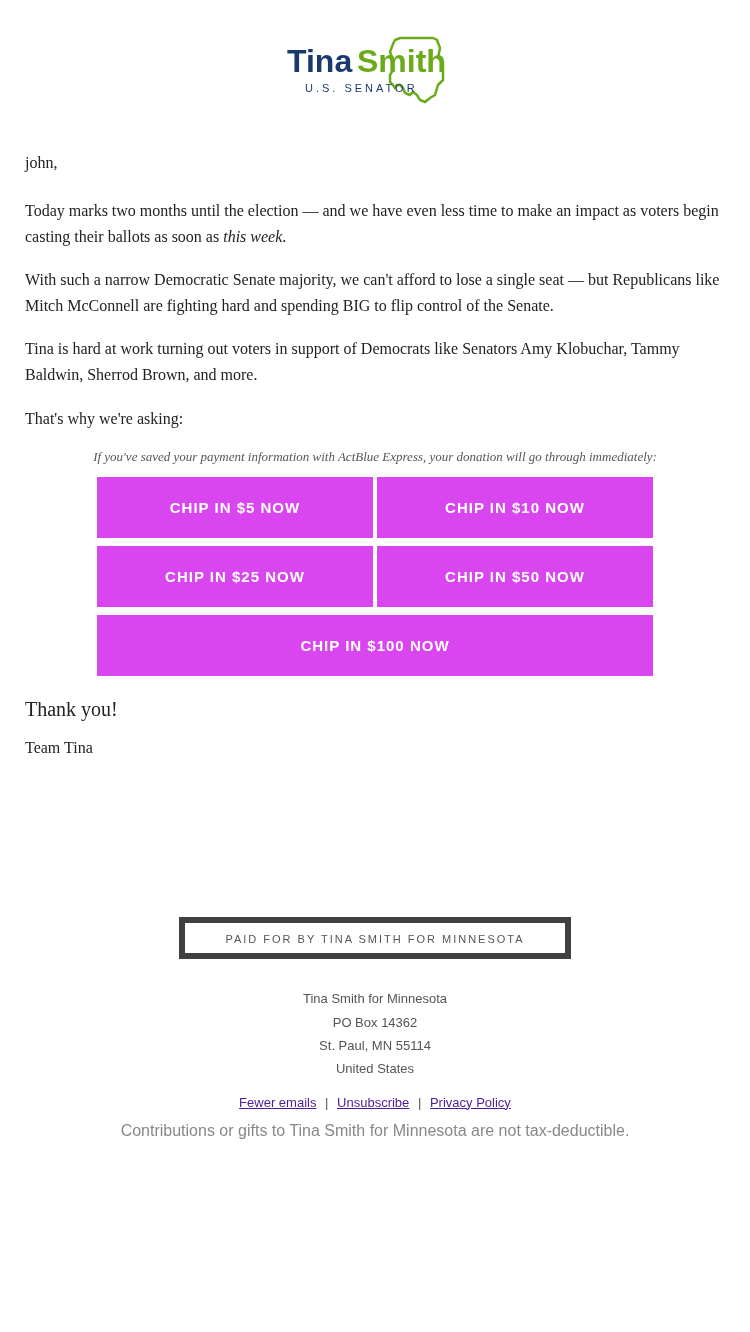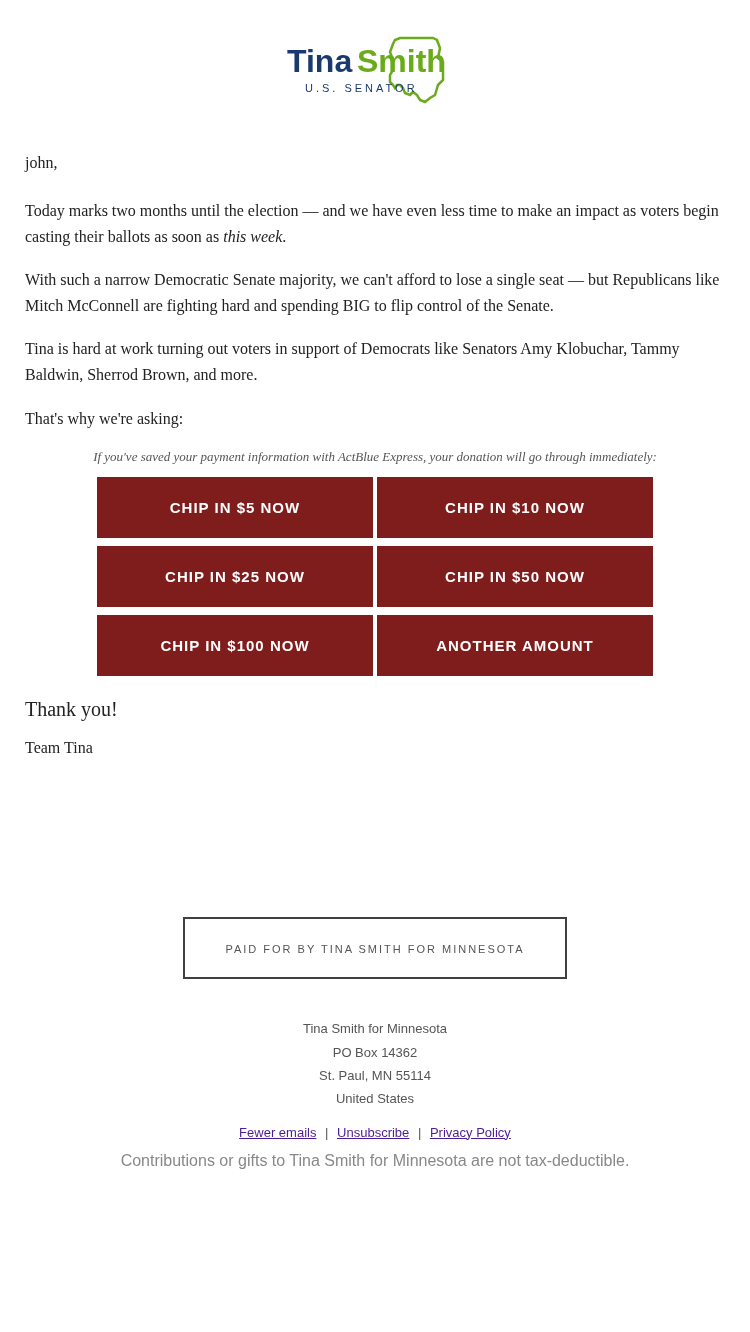--- a/index.html
+++ b/index.html
@@ -55,21 +55,21 @@
     .donation-grid {
       width: 560px;
       margin: 0 auto 20px auto;
     }
     .donation-row {
       display: flex;
       margin-bottom: 4px;
     }
     .donation-btn {
       flex: 1;
-      background: #7f1d1d;
+      background: #d946ef;
       color: #ffffff;
       font-family: Arial, sans-serif;
       font-size: 15px;
       font-weight: bold;
       letter-spacing: 1px;
       text-align: center;
       padding: 22px 10px;
       margin: 2px;
       cursor: pointer;
       border: none;
@@ -85,24 +85,24 @@
       margin-bottom: 40px;
     }
     .spacer {
       height: 80px;
     }
     .footer {
       text-align: center;
       padding: 20px 25px 30px 25px;
     }
     .paid-for-box {
-      border: 2px solid #404040;
+      border: 6px solid #404040;
       display: inline-block;
-      padding: 20px 40px;
-      margin-bottom: 38px;
+      padding: 6px 40px;
+      margin-bottom: 28px;
     }
     .paid-for-text {
       font-family: Arial, sans-serif;
       font-size: 11px;
       letter-spacing: 2px;
       color: #555555;
       text-transform: uppercase;
     }
     .address-block {
       font-family: Arial, sans-serif;
@@ -170,21 +170,20 @@
       <div class="donation-row">
         <button class="donation-btn">CHIP IN $5 NOW</button>
         <button class="donation-btn">CHIP IN $10 NOW</button>
       </div>
       <div class="donation-row">
         <button class="donation-btn">CHIP IN $25 NOW</button>
         <button class="donation-btn">CHIP IN $50 NOW</button>
       </div>
       <div class="donation-row">
         <button class="donation-btn">CHIP IN $100 NOW</button>
-        <button class="donation-btn">ANOTHER AMOUNT</button>
       </div>
     </div>
 
     <p class="thank-you">Thank you!</p>
 
     <p class="team-sig">Team Tina</p>
 
   </div>
 
   <div class="spacer"></div>

